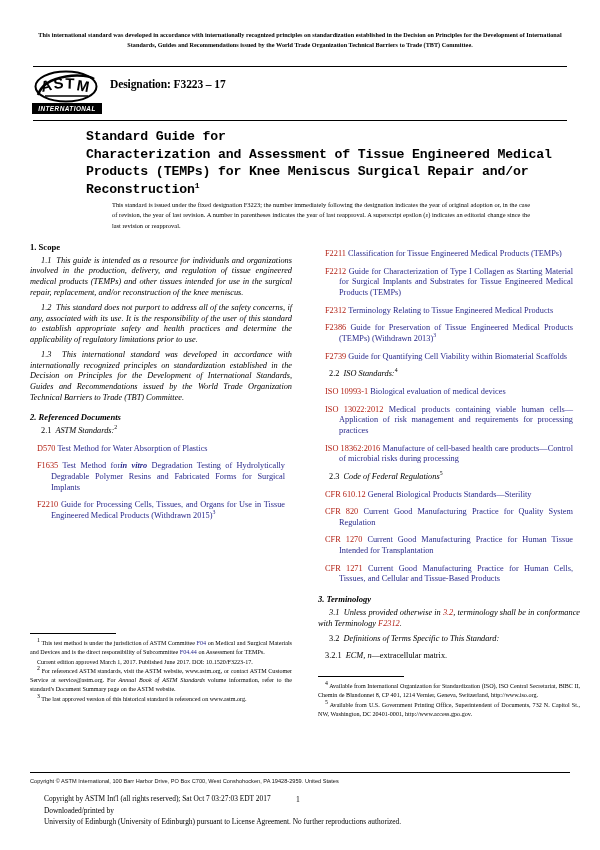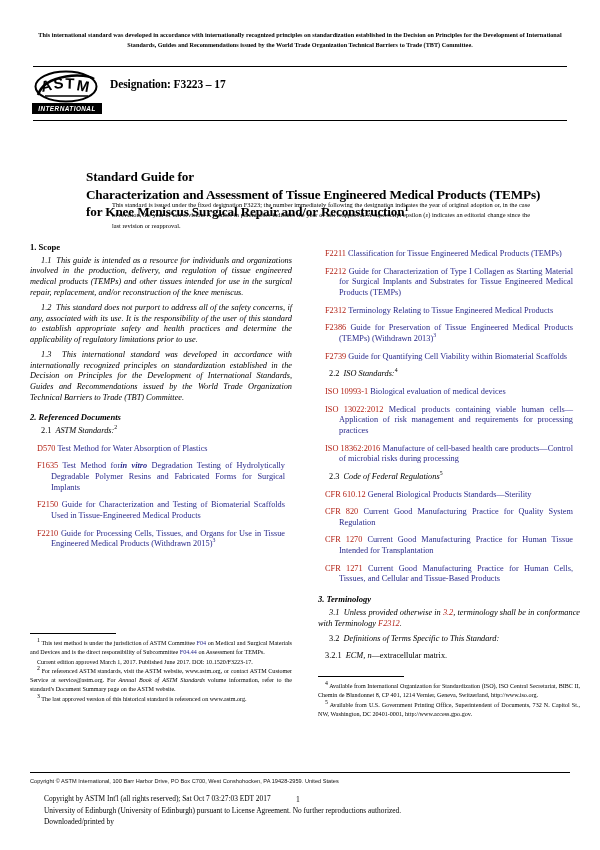--- a/index.html
+++ b/index.html
@@ -94,26 +94,25 @@
     font-weight: bold;
     letter-spacing: -0.1px;
   }
 
   
   .doc-title {
     position: absolute;
     left: 86px;
     top: 128px;
     width: 470px;
-    font-family: Liberation Serif, serif;
+    font-family: Liberation Mono, monospace;
     font-weight: bold;
     font-size: 13.2px;
     line-height: 1.33;
     letter-spacing: -0.15px;
-    margin-top: 40px;
   }
   .doc-title .sup {
     font-size: 8px;
     vertical-align: super;
     line-height: 0;
   }
 
   
   .issuance {
     position: absolute;
@@ -290,21 +289,20 @@
     <p class="para ital"><span>1.3</span>&nbsp; <span>This international standard was developed in accordance with internationally recognized principles on standardization established in the Decision on Principles for the Development of International Standards, Guides and Recommendations issued by the World Trade Organization Technical Barriers to Trade (TBT) Committee.</span></p>
 
     <h2 class="sec spaced">2. Referenced Documents</h2>
 
     <p class="subhead"><span class="rom">2.1</span>&nbsp; <span>ASTM Standards:</span><span class="sup rom">2</span></p>
 
     <p class="ref"><span class="lnk">D570</span> <span class="lnk-blue">Test Method for Water Absorption of Plastics</span></p>
 
     <p class="ref"><span class="lnk">F1635</span> <span class="lnk-blue">Test Method for</span><span class="lnk-blue bi">in vitro</span><span class="lnk-blue"> Degradation Testing of Hydrolytically Degradable Polymer Resins and Fabricated Forms for Surgical Implants</span></p>
 
-    <p class="ref"><span class="lnk">F2150</span> <span class="lnk-blue">Guide for Characterization and Testing of Biomaterial Scaffolds Used in Tissue-Engineered Medical Products</span></p>
 
     <p class="ref"><span class="lnk">F2210</span> <span class="lnk-blue">Guide for Processing Cells, Tissues, and Organs for Use in Tissue Engineered Medical Products (Withdrawn 2015)</span><span class="sup lnk-blue">3</span></p>
 
   </div>
 
   <div class="col col-right">
 
     <p class="ref"><span class="lnk">F2211</span> <span class="lnk-blue">Classification for Tissue Engineered Medical Products (TEMPs)</span></p>
 
     <p class="ref"><span class="lnk">F2212</span> <span class="lnk-blue">Guide for Characterization of Type I Collagen as Starting Material for Surgical Implants and Substrates for Tissue Engineered Medical Products (TEMPs)</span></p>
@@ -354,18 +352,18 @@
   <div class="fn-rule right"></div>
   <div class="footnotes right">
     <p><span class="sup">4</span> <span>Available from International Organization for Standardization (ISO), ISO Central Secretariat, BIBC II, Chemin de Blandonnet 8, CP 401, 1214 Vernier, Geneva, Switzerland, http://www.iso.org.</span></p>
     <p><span class="sup">5</span> <span>Available from U.S. Government Printing Office, Superintendent of Documents, 732 N. Capitol St., NW, Washington, DC 20401-0001, http://www.access.gpo.gov.</span></p>
   </div>
 
   <div class="footer-rule"></div>
   <div class="copyright-line">Copyright © ASTM International, 100 Barr Harbor Drive, PO Box C700, West Conshohocken, PA 19428-2959. United States</div>
   <div class="license-block">
     <div>Copyright by ASTM Int'l (all rights reserved); Sat Oct  7 03:27:03 EDT 2017</div>
+    <div>Downloaded/printed by</div>
     <div>University of Edinburgh (University of Edinburgh) pursuant to License Agreement. No further reproductions authorized.</div>
-    <div>Downloaded/printed by</div>
   </div>
   <div class="page-number">1</div>
 
 </div>
 
 </body></html>

